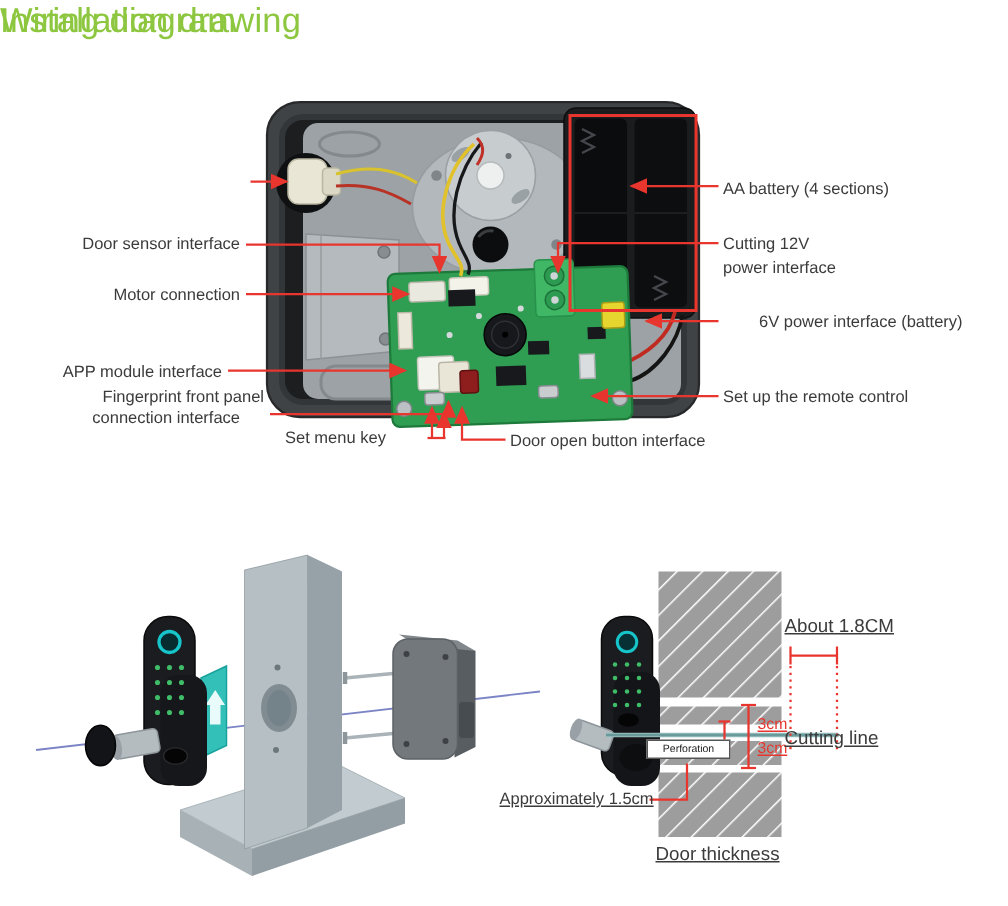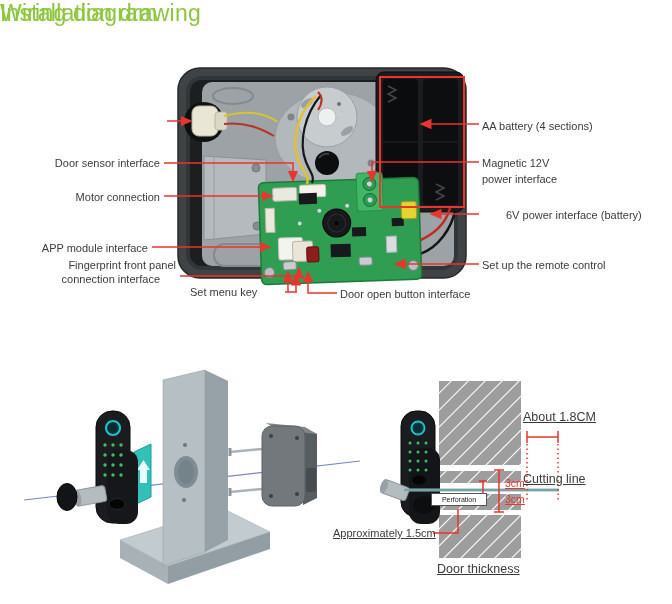--- a/index.html
+++ b/index.html
@@ -282,34 +282,34 @@
     <div class="in2">connection interface</div>
   </div>
   <div class="lbl" style="left:190px;top:285px">
     <div>Set menu key</div>
   </div>
 
   <div class="lbl" style="left:482px;top:119px">
     <div>AA battery (4 sections)</div>
   </div>
   <div class="lbl" style="left:482px;top:155px;line-height:16px">
-    <div>Magnetic 12V</div>
+    <div>Cutting 12V</div>
     <div>power interface</div>
   </div>
   <div class="lbl" style="left:506px;top:208px">
     <div>6V power interface (battery)</div>
   </div>
   <div class="lbl" style="left:482px;top:258px">
     <div>Set up the remote control</div>
   </div>
   <div class="lbl" style="left:340px;top:287px">
     <div>Door open button interface</div>
   </div>
 
   <div class="ann" style="left:523px;top:410px">About 1.8CM</div>
   <div class="ann red" style="left:505px;top:477px">3cm</div>
   <div class="ann red" style="left:505px;top:493px">3cm</div>
   <div class="perfbox">Perforation</div>
-  <div class="ann" style="left:523px;top:472px">Cutting line</div>
+  <div class="ann" style="left:523px;top:485px">Cutting line</div>
   <div class="ann small" style="left:333px;top:527px">Approximately 1.5cm</div>
   <div class="ann" style="left:437px;top:562px">Door thickness</div>
 
 </div>
 
 </body></html>

